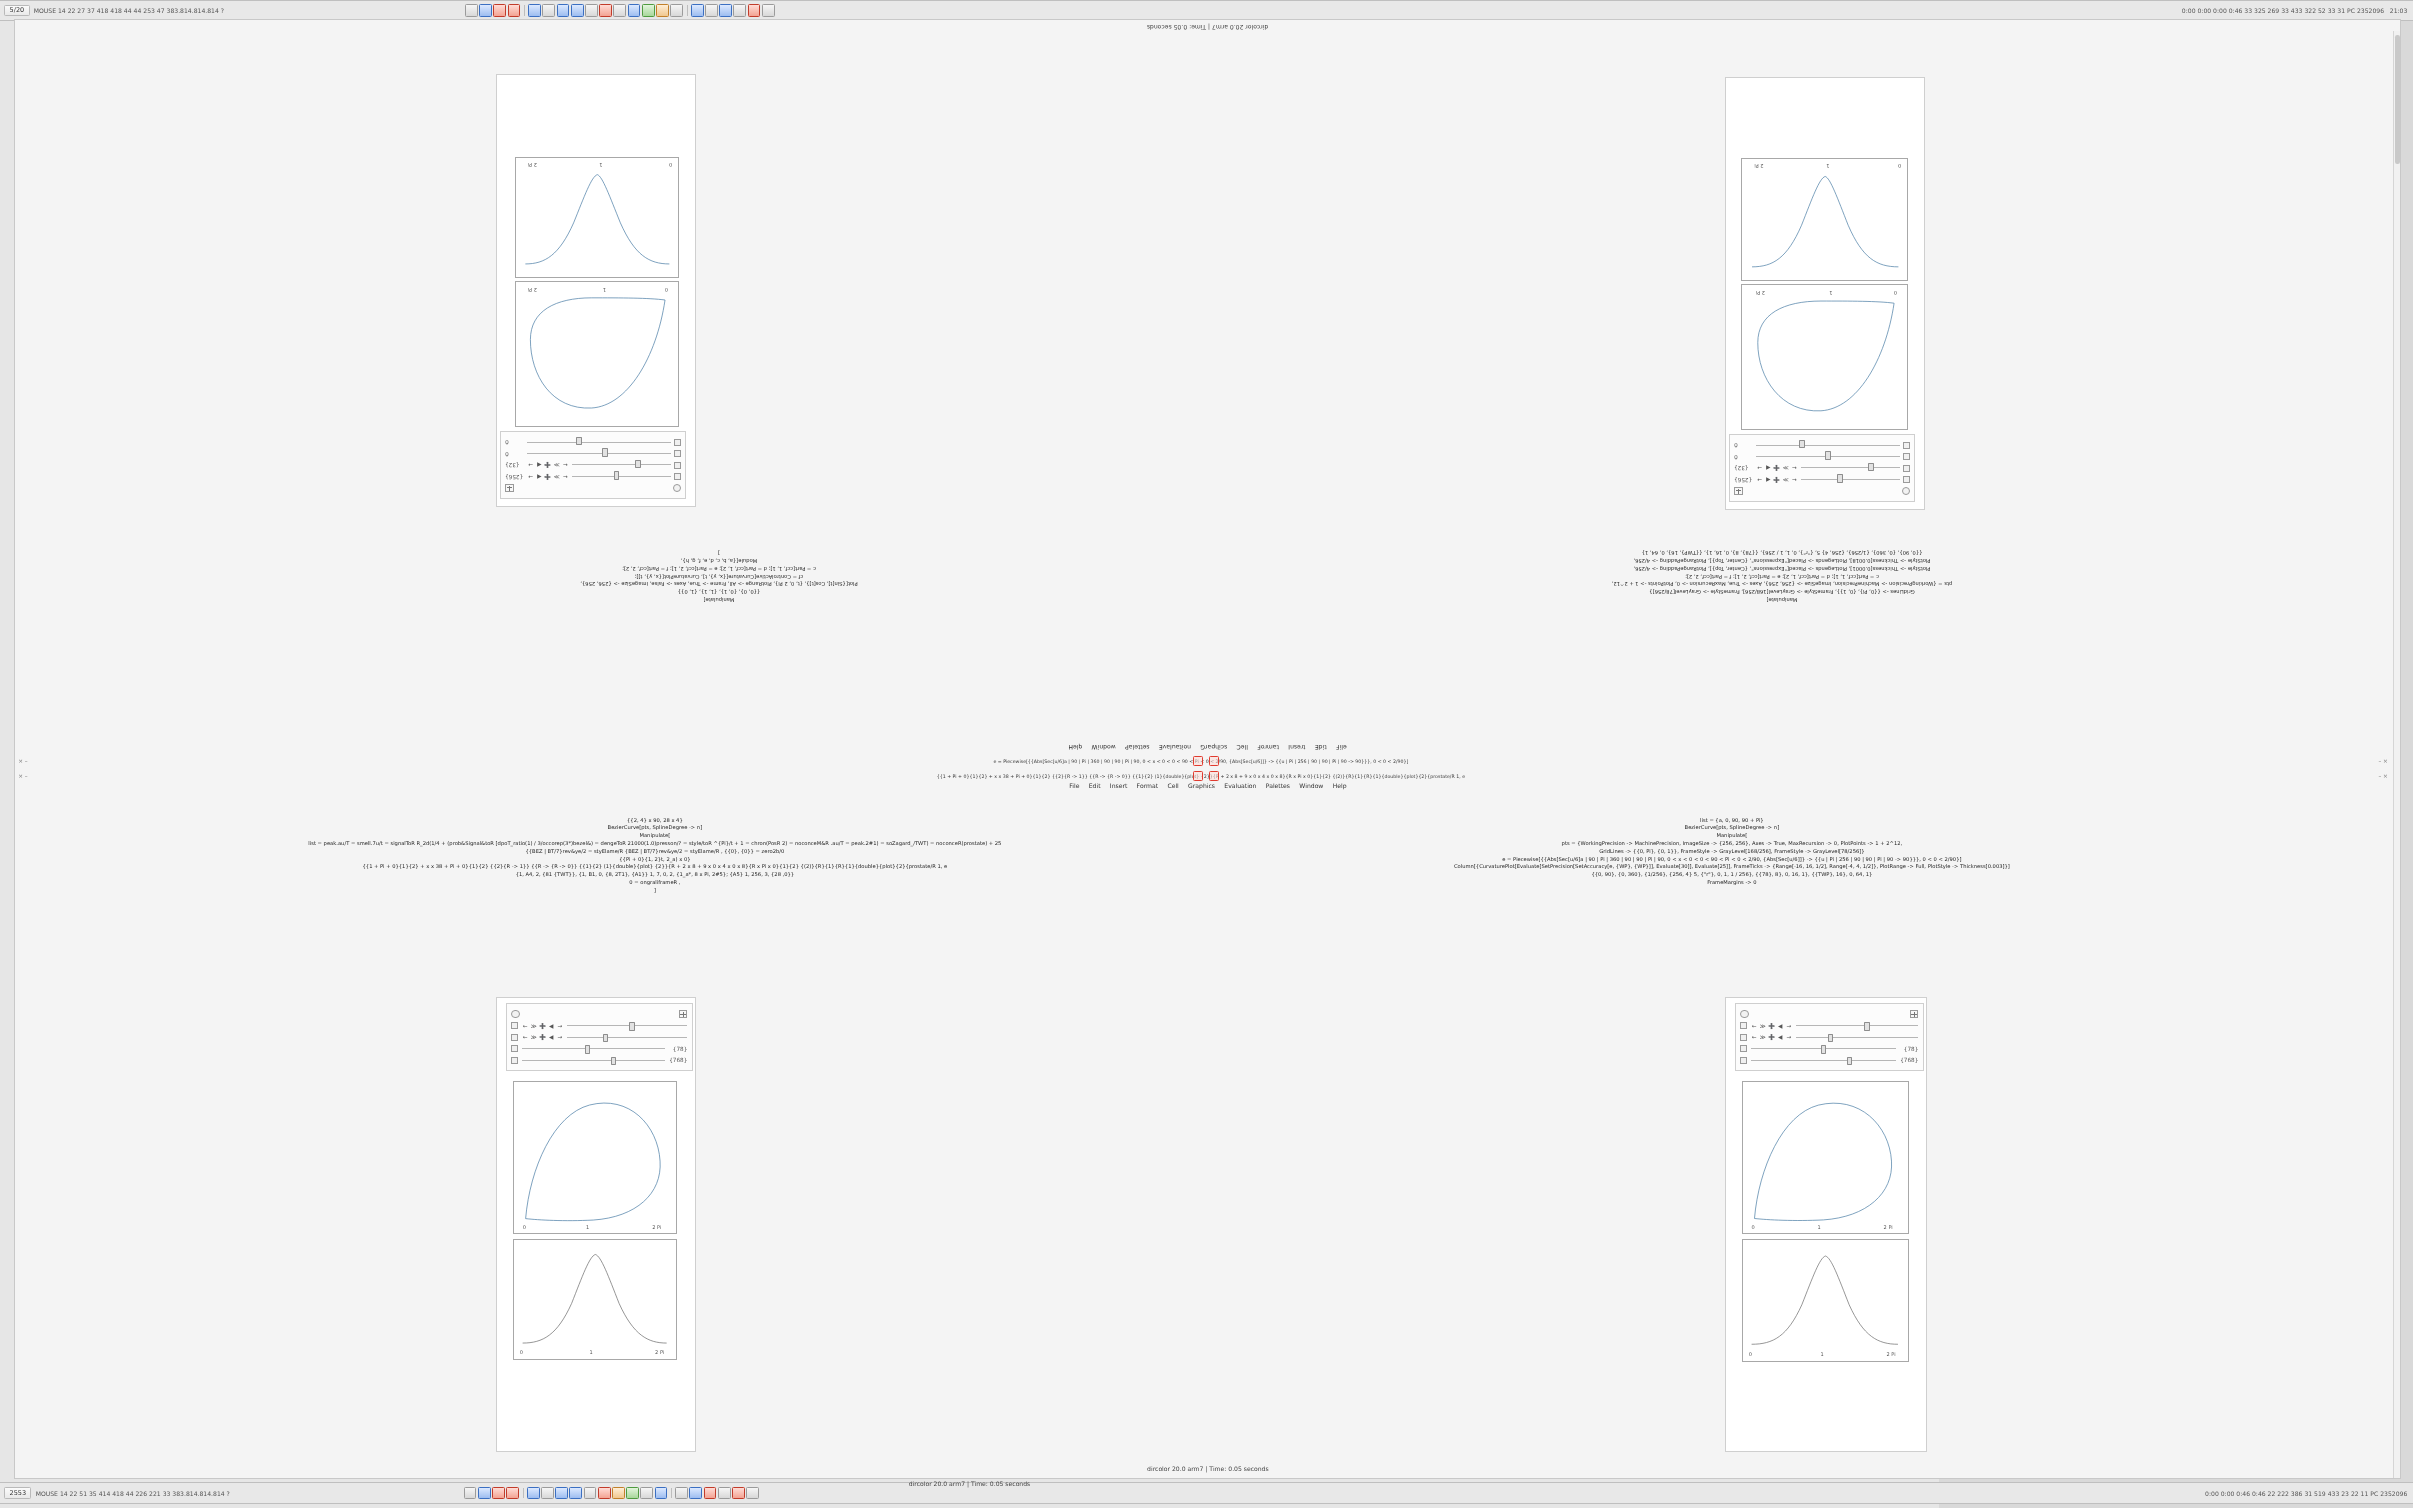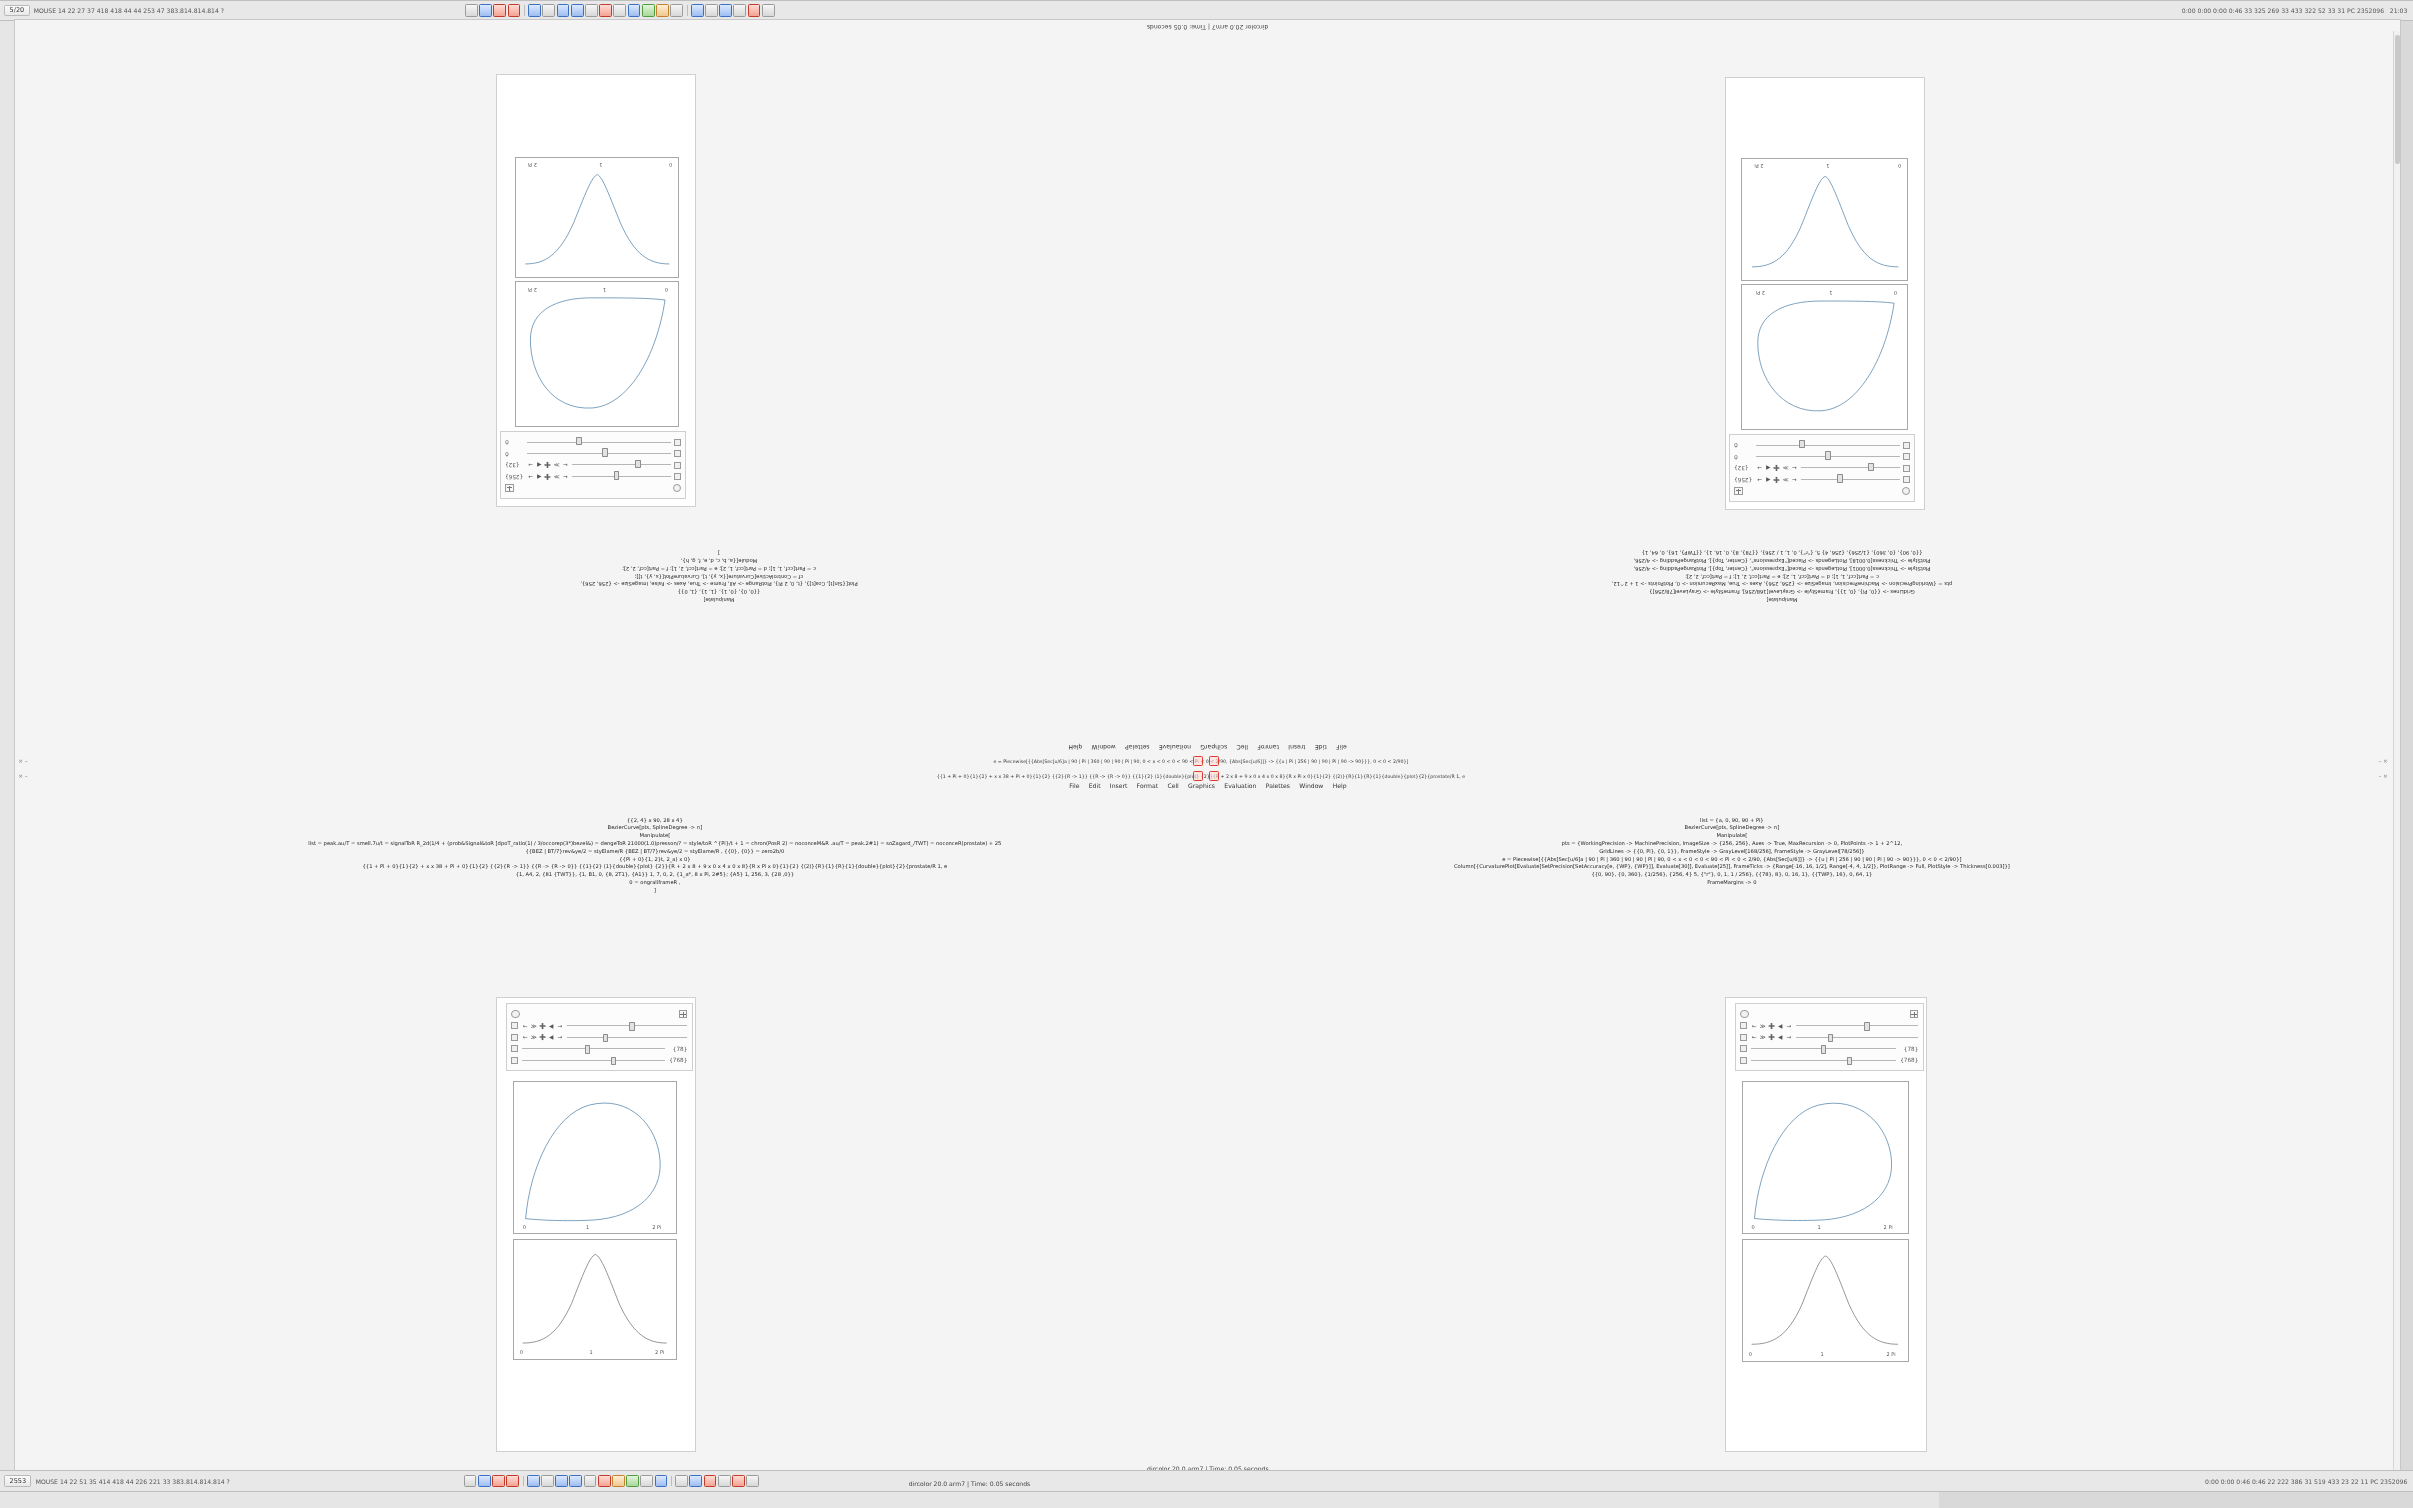--- a/index.html
+++ b/index.html
@@ -5,21 +5,21 @@
   html,body{margin:0;padding:0;background:#d9d9d9;}
   body{font-family:"DejaVu Sans", sans-serif;width:2413px;height:1508px;overflow:hidden;position:relative;}
 
   
   .canvas{position:absolute;left:0;top:0;width:1939px;height:1508px;background:#e6e6e6;}
   .workarea{position:absolute;left:14.4px;top:18.7px;width:2385px;height:1458px;background:#f4f4f4;border:0.7px solid #c8c8c8;}
 
   
   .taskbar{position:absolute;left:0;width:2413px;height:18.7px;background:#e8e8e8;border-top:0.7px solid #bfbfbf;border-bottom:0.7px solid #bfbfbf;display:flex;align-items:center;font-size:6.5px;color:#333;}
   .taskbar.top{top:0;}
-  .taskbar.bottom{bottom:16px;height:20px;}
+  .taskbar.bottom{bottom:4px;height:20px;}
   .tb-left{display:flex;align-items:center;gap:4.3px;padding-left:4.3px;width:445px;flex:none;}
   .tb-center{display:flex;align-items:center;gap:1.4px;flex:1;justify-content:flex-start;padding-left:14.4px;}
   .tb-right{display:flex;align-items:center;gap:5.7px;padding-right:5.7px;font-size:6.5px;color:#444;}
   .tb-chip{font-size:6.1px;color:#555;white-space:nowrap;}
   .tb-ico{width:10.8px;height:10.8px;border-radius:1.4px;border:0.7px solid #9aa6b2;background:linear-gradient(#fdfdfd,#dfe6ee);display:inline-block;}
   .tb-ico.red{border-color:#c23b2a;background:linear-gradient(#ffdcd6,#f3a393);}
   .tb-ico.blue{border-color:#3b6fc2;background:linear-gradient(#dce9ff,#9dbdf0);}
   .tb-ico.green{border-color:#4f9b3f;background:linear-gradient(#e2f5dc,#a8d79b);}
   .tb-ico.grey{border-color:#9b9b9b;background:linear-gradient(#f6f6f6,#d8d8d8);}
   .tb-ico.orange{border-color:#c2802a;background:linear-gradient(#ffeed6,#f0c78f);}

